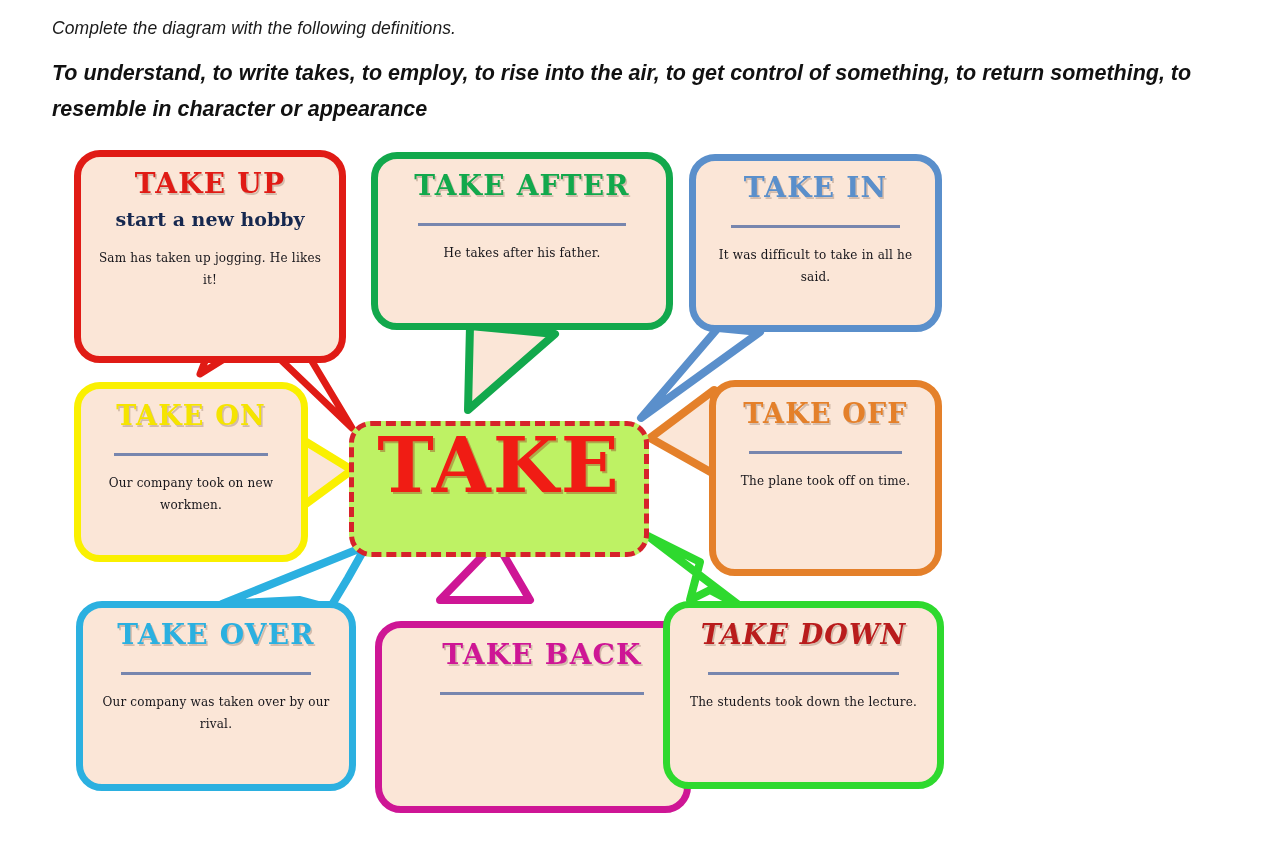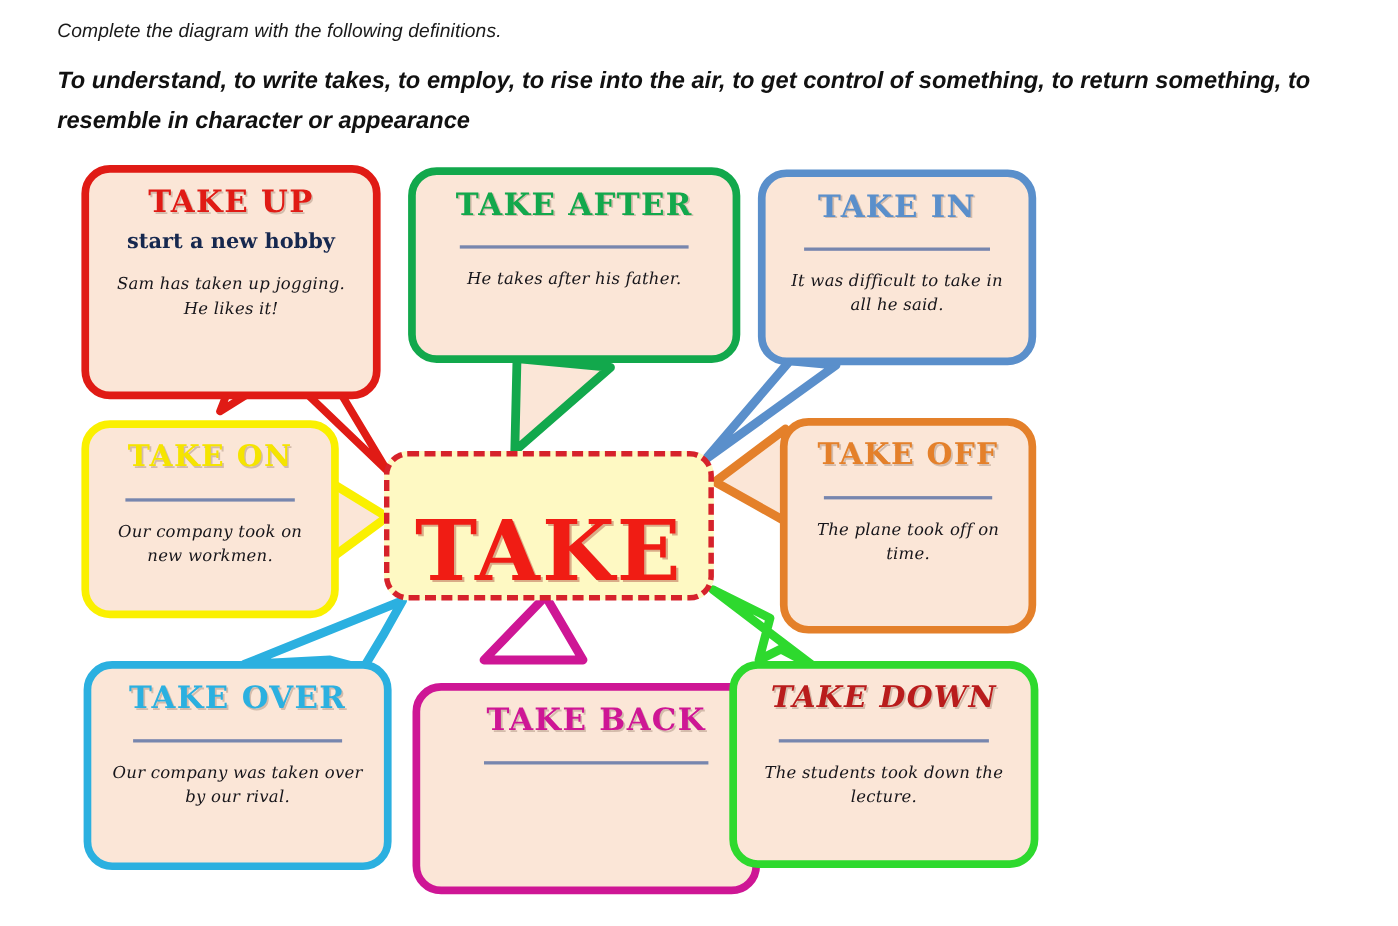--- a/index.html
+++ b/index.html
@@ -90,22 +90,21 @@
     line-height: 24px;
   }
   .answer-line {
     height: 0;
     border-top: 3px solid #7786AE;
     margin: 20px auto 0 auto;
     width: 80%;
   }
   .bubble-example {
     font-family: "DejaVu Serif", "Liberation Serif", serif;
-    font-style: italic;
-    font-size: 15px;
+    font-size: 12px;
     line-height: 22px;
     color: #16151a;
     margin-top: 16px;
     letter-spacing: .2px;
   }
 
   
   #bubble-take-up      { left: 74px;  top: 12px;  width: 272px; height: 213px; border-color: #E01B15; }
   #bubble-take-after   { left: 371px; top: 14px;  width: 302px; height: 178px; border-color: #12A84C; }
   #bubble-take-in      { left: 689px; top: 16px;  width: 253px; height: 178px; border-color: #5A8FCB; }
@@ -125,29 +124,29 @@
   #bubble-take-down  .bubble-title { color: #b91c1c; font-style: italic; }
 
   #bubble-take-on    .bubble-title { font-size: 27px; }
   #bubble-take-off   .bubble-title { font-size: 27px; }
   #bubble-take-down  .bubble-title { font-size: 27px; }
 
   
   #center-node {
     position: absolute;
     left: 349px;
-    top: 272px;
+    top: 283px;
     width: 300px;
     height: 136px;
     box-sizing: border-box;
     border: 5px dashed #D6222B;
     border-radius: 22px;
-    background: #fef9c3;
+    background: #bef264;
     display: flex;
-    align-items: flex-end;
+    align-items: flex-start;
     justify-content: center;
     z-index: 5;
   }
   #center-label {
     font-family: "DejaVu Serif", "Liberation Serif", serif;
     font-weight: bold;
     font-size: 76px;
     letter-spacing: 2px;
     color: #F01C14;
     text-shadow: 2px 2px 0 rgba(150,30,25,0.35);

